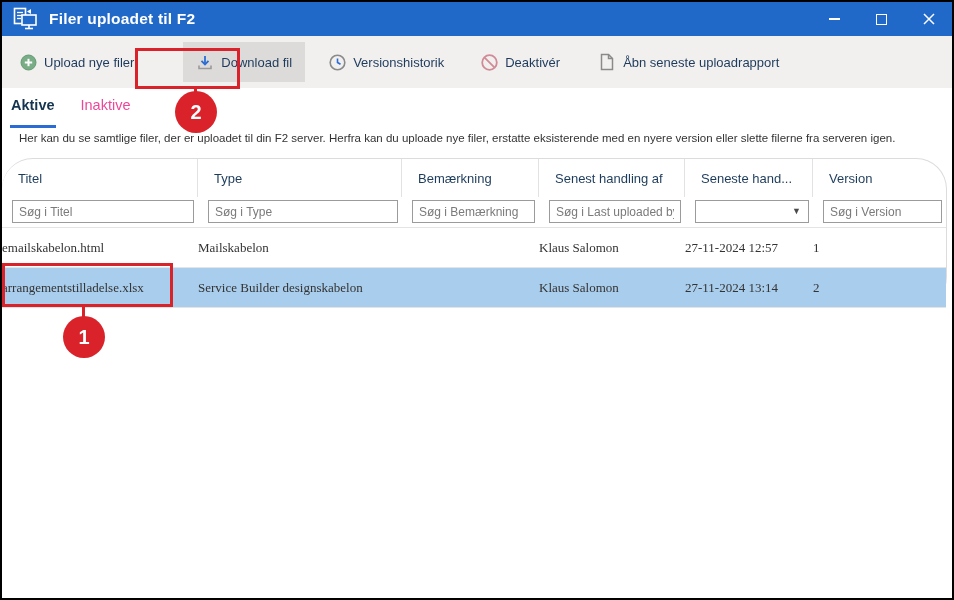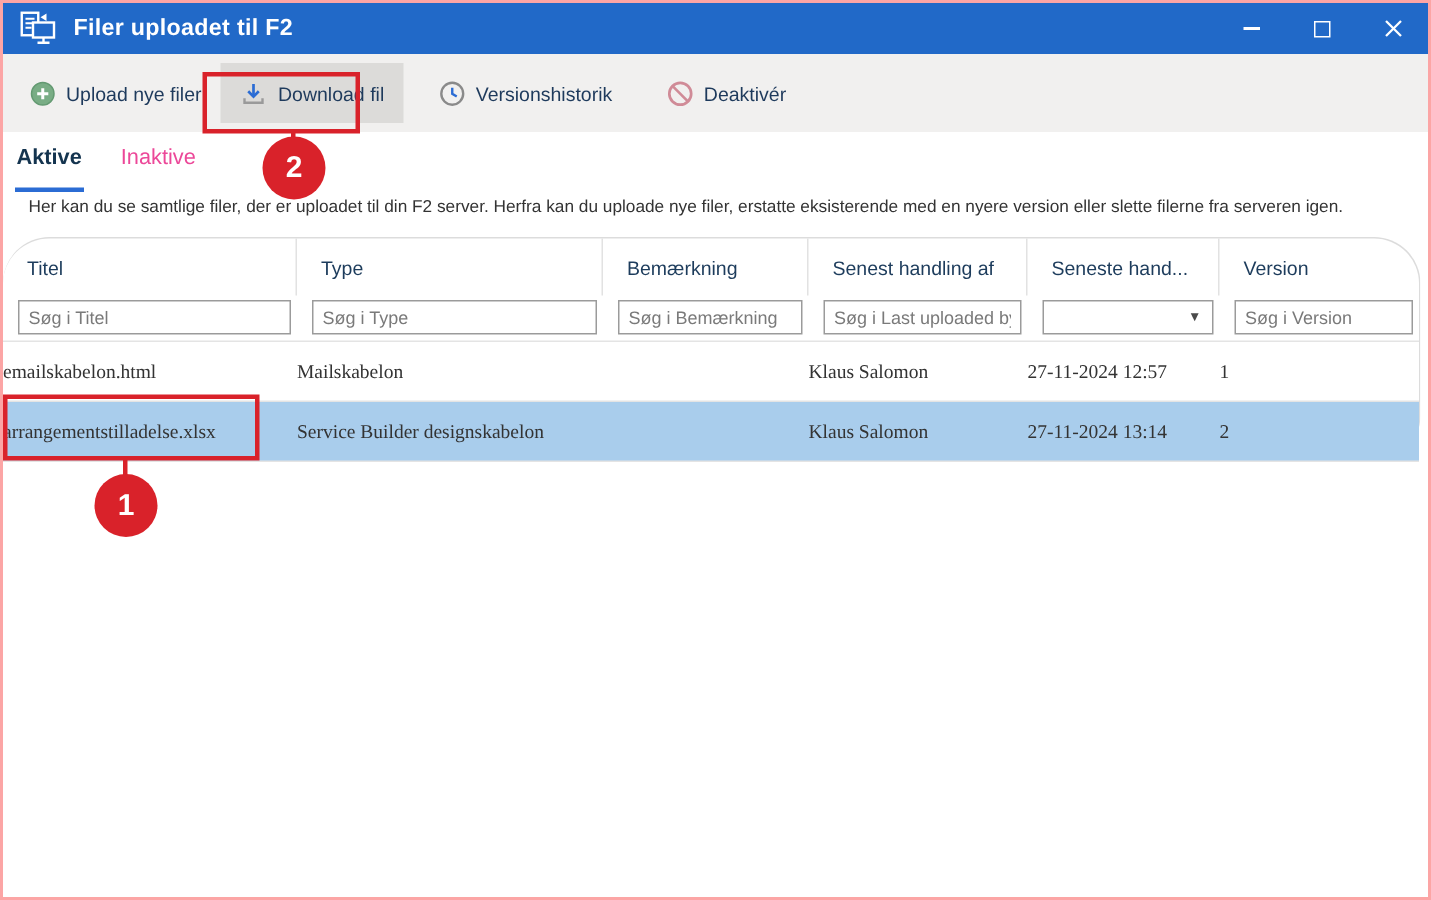--- a/index.html
+++ b/index.html
@@ -1,32 +1,32 @@
 <!DOCTYPE html>
 <html><head>
 <meta charset="utf-8">
 <style>
   html,body{margin:0;padding:0;background:#555;font-family:"Liberation Sans",sans-serif;}
   .window{
     position:relative;width:950px;height:596px;margin:0 auto;
-    background:#fff;border:2px solid #fca5a5;overflow:hidden;
+    background:#fff;border:2px solid #000000;overflow:hidden;
     -webkit-font-smoothing:antialiased;
   }
   
   .titlebar{position:absolute;top:0;left:0;right:0;height:34px;background:#2169c8;display:flex;align-items:center;}
   .app-icon{margin-left:11px;width:26px;height:24px;display:flex;align-items:center;justify-content:center;}
   .title-text{margin-left:10px;color:#fff;font-size:15.5px;font-weight:600;letter-spacing:.2px;}
   .win-controls{margin-left:auto;display:flex;height:100%;}
   .win-btn{width:47px;height:100%;display:flex;align-items:center;justify-content:center;cursor:default;}
   .min-glyph{width:11px;height:2px;background:#fff;}
   .max-glyph{width:9px;height:9px;border:1.6px solid #fff;}
   
   .toolbar{position:absolute;top:34px;left:0;right:0;height:52px;background:#f1f0ef;display:flex;align-items:center;padding-left:4px;box-sizing:border-box;}
   .tb-btn{display:flex;align-items:center;gap:7px;height:40px;padding:0 13px;color:#1e3a5c;font-size:13px;white-space:nowrap;}
-  .tb-btn.highlighted{background:#dcdbd9;}
+  .tb-btn.highlighted{background:#dcdbd9;margin-left:36px;}
   .tb-icon{width:18px;height:18px;display:flex;align-items:center;justify-content:center;}
   
   .tabs{position:absolute;top:86px;left:0;right:0;height:40px;display:flex;align-items:center;padding-left:9px;gap:26px;background:#fff;}
   .tab{font-size:14.5px;padding-top:9px;color:#ec4899;position:relative;height:31px;}
   .tab.active{font-weight:bold;color:#14344f;}
   .tab.active:after{content:"";position:absolute;left:-1px;right:-1px;bottom:0;height:3px;background:#2b6cd4;}
   
   .description{position:absolute;top:130px;left:5px;right:2px;font-size:11.5px;color:#333;white-space:nowrap;overflow:hidden;padding-left:12px;}
   
   .grid{position:absolute;top:156px;left:0;width:944px;border-top:1px solid #dcdcdc;border-right:1px solid #dcdcdc;box-sizing:content-box;border-radius:31px;}
@@ -124,20 +124,29 @@
     </div>
     <div class="tb-btn" style="margin-left:10px;">
       <span class="tb-icon">
         <svg width="17" height="17" viewBox="0 0 17 17" fill="none">
           <circle cx="8.5" cy="8.5" r="7.3" stroke="#d08b97" stroke-width="1.8"></circle>
           <line x1="3.6" y1="3.6" x2="13.4" y2="13.4" stroke="#d08b97" stroke-width="1.8"></line>
         </svg>
       </span>
       <span>Deaktivér</span>
     </div>
+    <div class="tb-btn" style="margin-left:12px;">
+      <span class="tb-icon">
+        <svg width="16" height="18" viewBox="0 0 16 18" fill="none">
+          <path d="M2.5 1.5 h7 l4 4 v11 h-11 z" stroke="#8a8a8a" stroke-width="1.5"></path>
+          <path d="M9.5 1.5 v4 h4" stroke="#8a8a8a" stroke-width="1.5" fill="none"></path>
+        </svg>
+      </span>
+      <span>Åbn seneste uploadrapport</span>
+    </div>
   </div>
 
   <div class="tabs">
     <div class="tab active">Aktive</div>
     <div class="tab">Inaktive</div>
   </div>
 
   <div class="description">Her kan du se samtlige filer, der er uploadet til din F2 server. Herfra kan du uploade nye filer, erstatte eksisterende med en nyere version eller slette filerne fra serveren igen.</div>
 
   <div class="grid">

